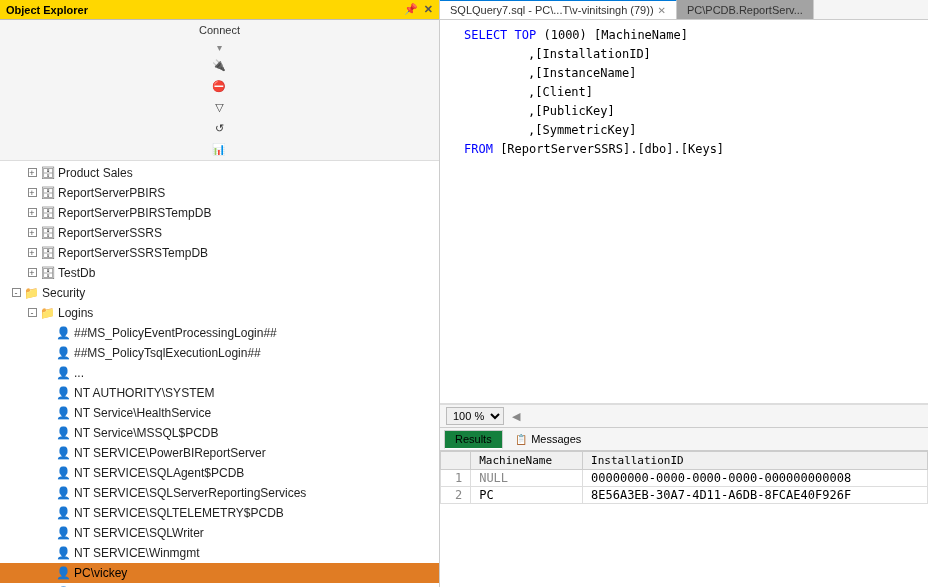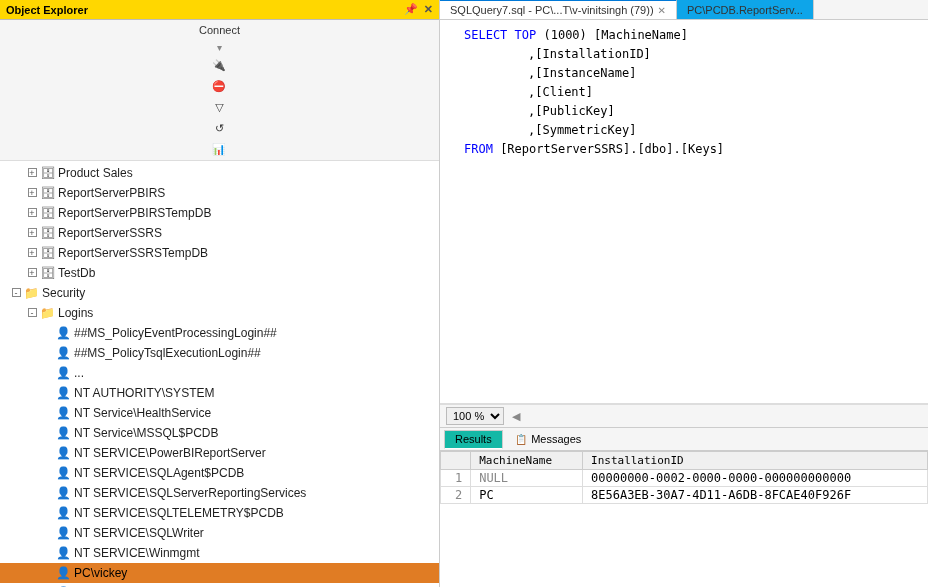--- a/index.html
+++ b/index.html
@@ -23,35 +23,35 @@
     .tree-item.selected { background: #e07c24; color: #fff; }
     .tree-item.selected .item-text { color: #000000; }
     .expander { display: inline-block; width: 16px; flex-shrink: 0; text-align: center; font-size: 9px; color: #555; cursor: pointer; }
     .item-icon { display: inline-block; width: 16px; flex-shrink: 0; text-align: center; font-size: 11px; margin-right: 2px; }
     .item-text { font-size: 12px; color: #1f1f1f; }
 
     
     .sql-panel { flex: 1; display: flex; flex-direction: column; background: #fff; overflow: hidden; }
 
     .tab-bar { background: #f5f5f5; border-bottom: 1px solid #ccc; display: flex; align-items: stretch; }
-    .tab { padding: 3px 10px; font-size: 11px; border-right: 1px solid #ccc; cursor: pointer; display: flex; align-items: center; gap: 4px; background: #0ea5e9; color: #333; white-space: nowrap; }
+    .tab { padding: 3px 10px; font-size: 11px; border-right: 1px solid #ccc; cursor: pointer; display: flex; align-items: center; gap: 4px; background: #a3a3a3; color: #333; white-space: nowrap; }
     .tab.active { background: #fff; border-top: 2px solid #0078d7; margin-top: -1px; }
     .tab .tab-close { color: #888; font-size: 10px; cursor: pointer; }
 
     .sql-editor { flex: 1; background: #fff; padding: 6px 8px; font-family: Consolas, monospace; font-size: 12px; overflow-y: auto; border-bottom: 1px solid #ddd; }
     .sql-line { display: flex; align-items: baseline; line-height: 19px; }
     .sql-keyword { color: #0000ff; font-weight: normal; }
 
     .status-bar { background: #f5f5f5; border-top: 1px solid #ddd; padding: 2px 6px; display: flex; align-items: center; gap: 8px; font-size: 11px; }
     .zoom-select { font-size: 11px; padding: 1px 2px; border: 1px solid #bbb; }
 
     .results-area { display: flex; flex-direction: column; height: 160px; border-top: 1px solid #ccc; background: #fff; }
     .results-tabs { background: #f5f5f5; border-bottom: 1px solid #ccc; display: flex; gap: 2px; padding: 2px 4px; }
     .results-tab { padding: 2px 10px; font-size: 11px; cursor: pointer; border: 1px solid transparent; }
-    .results-tab.active { background: #14b8a6; border: 1px solid #ccc; border-bottom: 1px solid #fff; margin-bottom: -1px; }
+    .results-tab.active { background: #15803d; border: 1px solid #ccc; border-bottom: 1px solid #fff; margin-bottom: -1px; }
 
     .results-table { flex: 1; overflow: auto; }
     table { border-collapse: collapse; font-size: 12px; font-family: Consolas, monospace; width: 100%; }
     th { background: #f0f0f0; border: 1px solid #ccc; padding: 2px 8px; text-align: left; font-weight: normal; font-size: 11px; white-space: nowrap; }
     td { border: 1px solid #ddd; padding: 1px 8px; white-space: nowrap; }
     .row-num { color: #888; text-align: right; min-width: 24px; }
     .null-val { color: #888; }
 
     
     ::-webkit-scrollbar { width: 8px; height: 8px; }
@@ -284,21 +284,21 @@
             <tr>
               <th></th>
               <th>MachineName</th>
               <th>InstallationID</th>
             </tr>
           </thead>
           <tbody>
             <tr>
               <td class="row-num">1</td>
               <td><span class="null-val">NULL</span></td>
-              <td>00000000-0002-0000-0000-000000000000</td>
+              <td>00000000-0000-0000-0000-000000000008</td>
             </tr>
             <tr>
               <td class="row-num">2</td>
               <td>PC</td>
               <td>8E56A3EB-30A7-4D11-A6DB-8FCAE40F926F</td>
             </tr>
           </tbody>
         </table>
       </div>
     </div>

